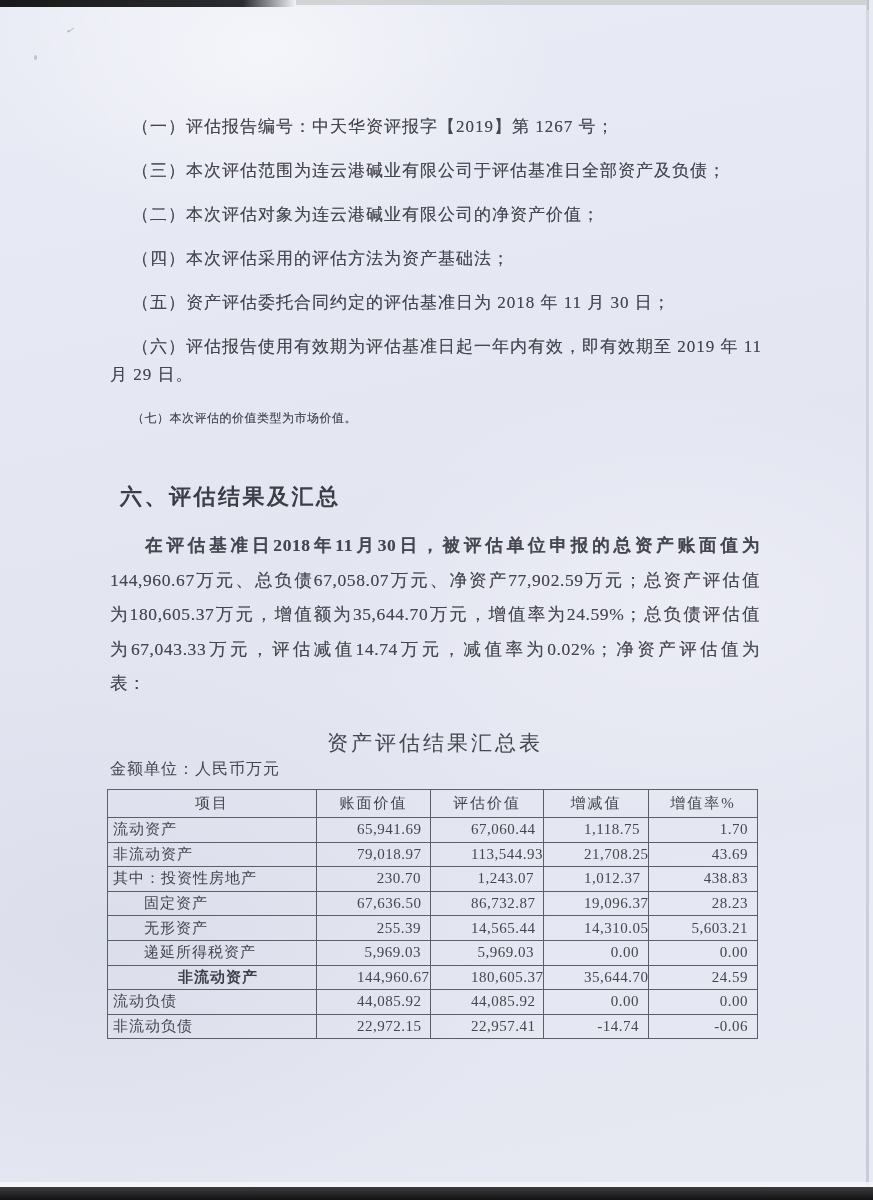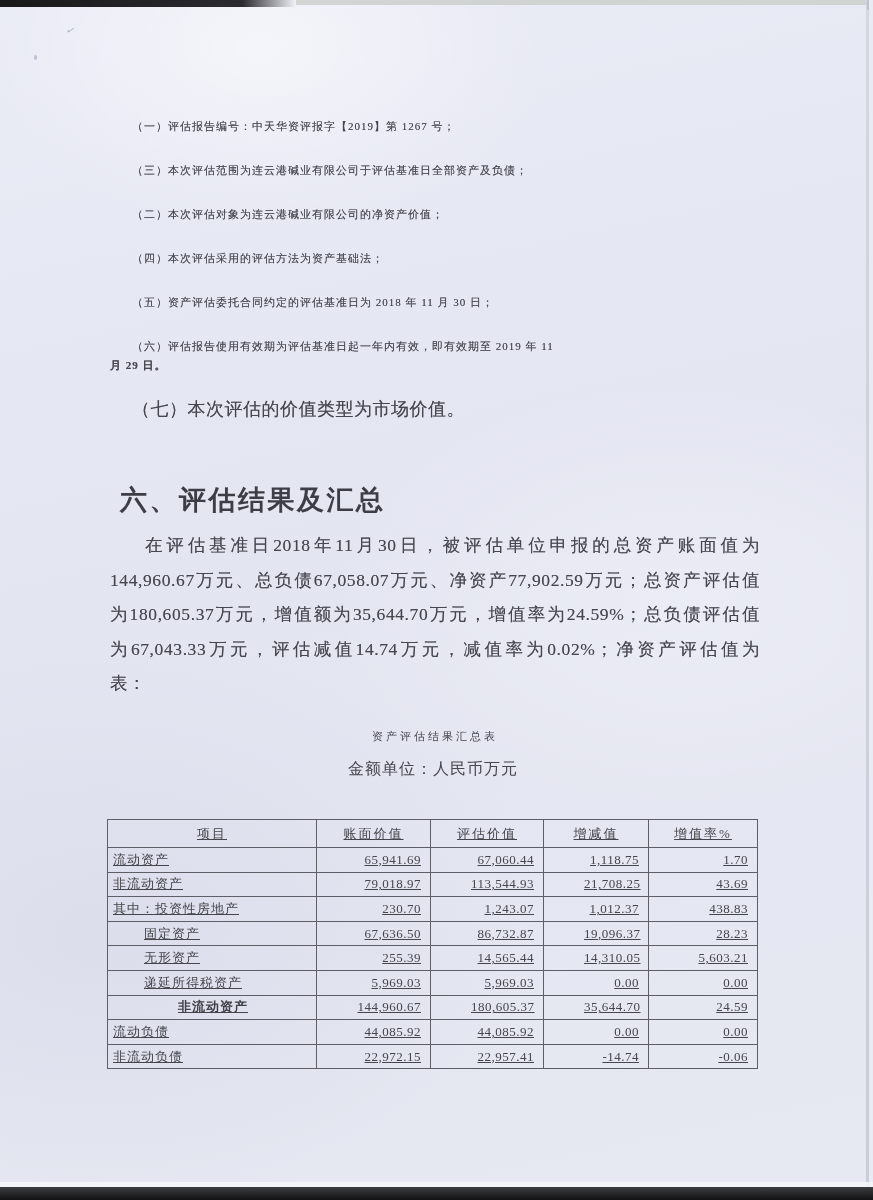--- a/index.html
+++ b/index.html
@@ -26,43 +26,43 @@
     background:linear-gradient(#3c3c3f,#121213);}
   .pen-mark{position:absolute;left:66px;top:24px;font-size:11px;color:#9ba0b8;
     transform:rotate(18deg);opacity:.8;}
   .speck{position:absolute;left:34px;top:55px;width:3px;height:5px;background:#aeb2c6;
     border-radius:50%;opacity:.8;}
 
   .content{position:absolute;left:110px;top:0;width:650px;}
 
   
   .intro-list{position:absolute;top:117px;left:22px;width:640px;}
-  .intro-item{font-size:11px;line-height:19px;margin-bottom:25px;letter-spacing:1px;
+  .intro-item{font-size:17px;line-height:19px;margin-bottom:25px;letter-spacing:1px;
     text-shadow:0 0 .5px rgba(69,70,78,.55);}
-  .intro-item.small{font-size:18px;letter-spacing:.5px;}
-  .intro-line2{margin-left:-22px;font-weight:bold;}
+  .intro-item.small{font-size:12px;letter-spacing:.5px;}
+  .intro-line2{margin-left:-22px;margin-top:9px;}
 
   .section-heading{position:absolute;top:482px;left:10px;margin:0;
     font-family:"Liberation Sans","DejaVu Sans",sans-serif;
-    font-size:27px;font-weight:700;letter-spacing:2.5px;color:#3c3d45;}
+    font-size:22px;font-weight:700;letter-spacing:2.5px;color:#3c3d45;}
 
   .paragraph{position:absolute;top:528px;left:0;width:650px;font-size:17.5px;
     letter-spacing:.6px;text-shadow:0 0 .5px rgba(69,70,78,.5);}
   .jline{height:34.5px;line-height:34.5px;white-space:nowrap;
     text-align:justify;text-align-last:justify;}
-  .jline.first{padding-left:35px;}
+  .jline.first{padding-left:35px;font-weight:bold;}
   .jline.last{text-align-last:left;white-space:normal;}
 
   .table-title{position:absolute;top:729px;left:0;width:650px;text-align:center;
-    font-size:11px;letter-spacing:3px;}
-  .unit-note{position:absolute;top:759px;left:10px;width:650px;text-align:center;
+    font-size:21px;letter-spacing:3px;}
+  .unit-note{position:absolute;top:759px;left:0;width:650px;text-align:left;
     padding-right:24px;box-sizing:border-box;font-size:16px;letter-spacing:1px;}
 
-  table.summary{position:absolute;top:819px;left:-3px;width:650px;
-    border-collapse:collapse;table-layout:fixed;font-size:13px;color:#45464c;text-decoration:underline;}
+  table.summary{position:absolute;top:789px;left:-3px;width:650px;
+    border-collapse:collapse;table-layout:fixed;font-size:15px;color:#45464c;}
   .summary th,.summary td{border:1px solid #5e5f66;padding:0;overflow:hidden;}
   .summary th{height:27px;font-weight:normal;letter-spacing:2px;text-align:center;}
   .summary td{height:23.6px;}
   .summary td.c-num{text-align:right;padding-right:9px;letter-spacing:.5px;padding-left:40px;}
   .summary td.c-item{text-align:left;letter-spacing:1px;}
   .summary td.ind0{padding-left:5px;}
   .summary td.ind1{padding-left:36px;}
   .summary td.ind2{padding-left:70px;}
   .summary td.bold{font-weight:bold;color:#3e3f46;}
 </style>

